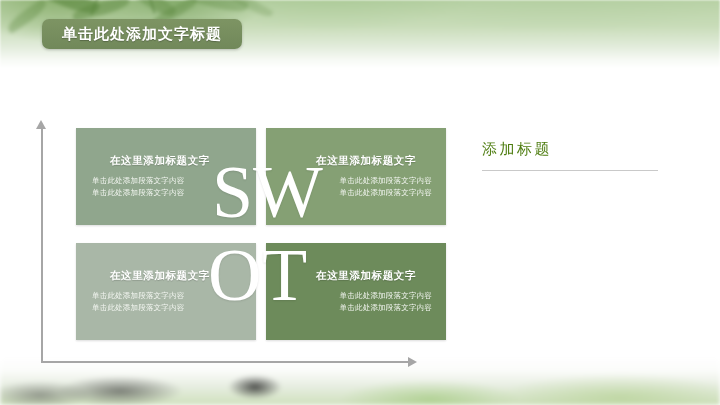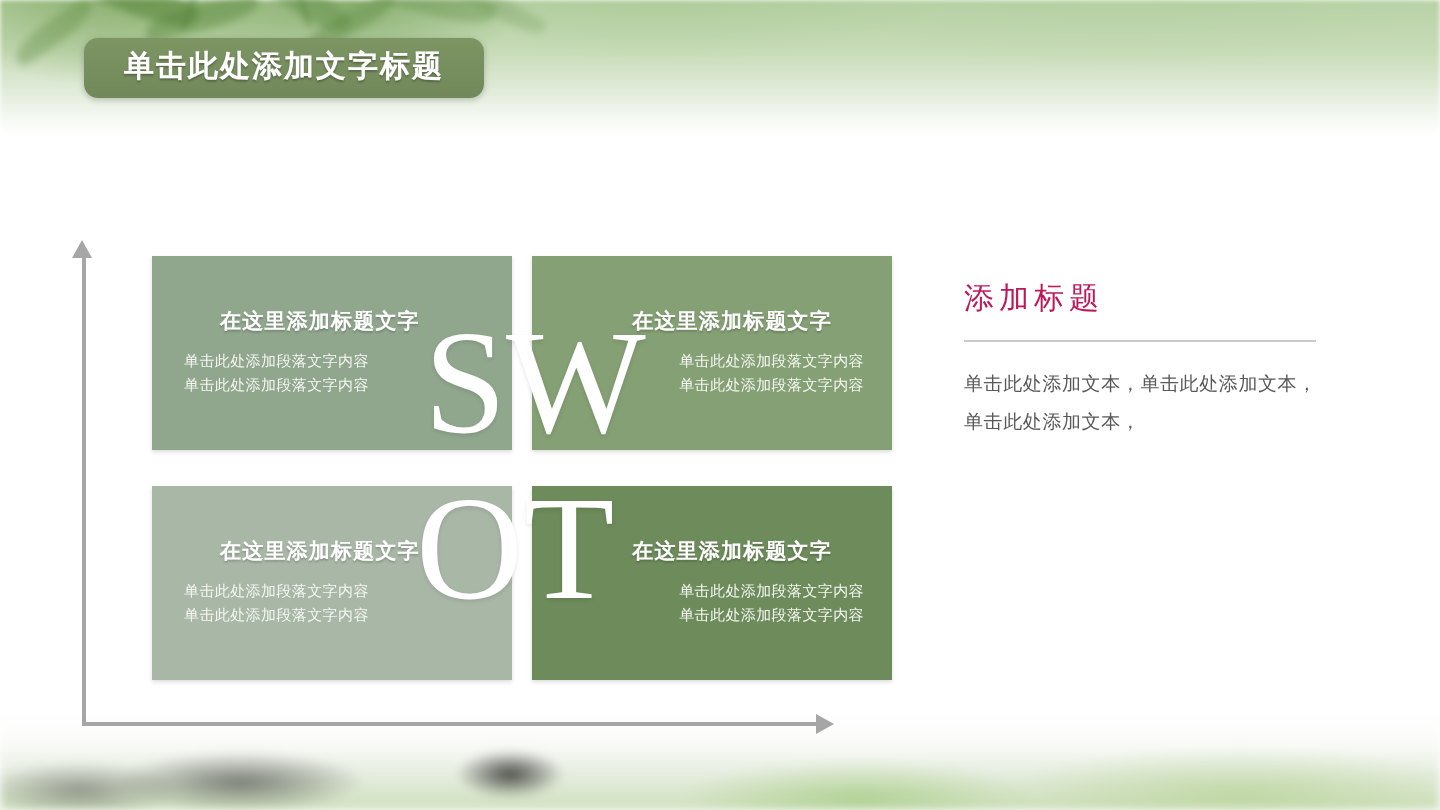--- a/index.html
+++ b/index.html
@@ -125,21 +125,21 @@
     pointer-events:none; user-select:none;
   }
   .bl-s { left:212px; top:155px; }
   .bl-w { left:253px; top:155px; }
   .bl-o { left:208px; top:238px; }
   .bl-t { left:262px; top:238px; }
 
   
   .panel { position:absolute; left:482px; top:140px; width:182px; }
   .panel-title {
-    color:#be185d; font-size:15px; letter-spacing:2.5px; font-weight:400;
+    color:#4d7c0f; font-size:15px; letter-spacing:2.5px; font-weight:400;
     white-space:nowrap;
   }
   .panel-rule {
     margin-top:11px; width:176px; height:1px; background:#c9c9c9;
   }
   .panel-body {
     margin-top:13px; color:#595959; font-size:9.5px;
     line-height:1.95; letter-spacing:.3px;
   }
 </style>
@@ -206,16 +206,15 @@
   </div>
 
   <div class="big-letter bl-s">S</div>
   <div class="big-letter bl-w">W</div>
   <div class="big-letter bl-o">O</div>
   <div class="big-letter bl-t">T</div>
 
   <div class="panel">
     <div class="panel-title">添加标题</div>
     <div class="panel-rule"></div>
-    <div class="panel-body">单击此处添加文本，单击此处添加文本，单击此处添加文本，</div>
   </div>
 
 </div>
 
 </body></html>

